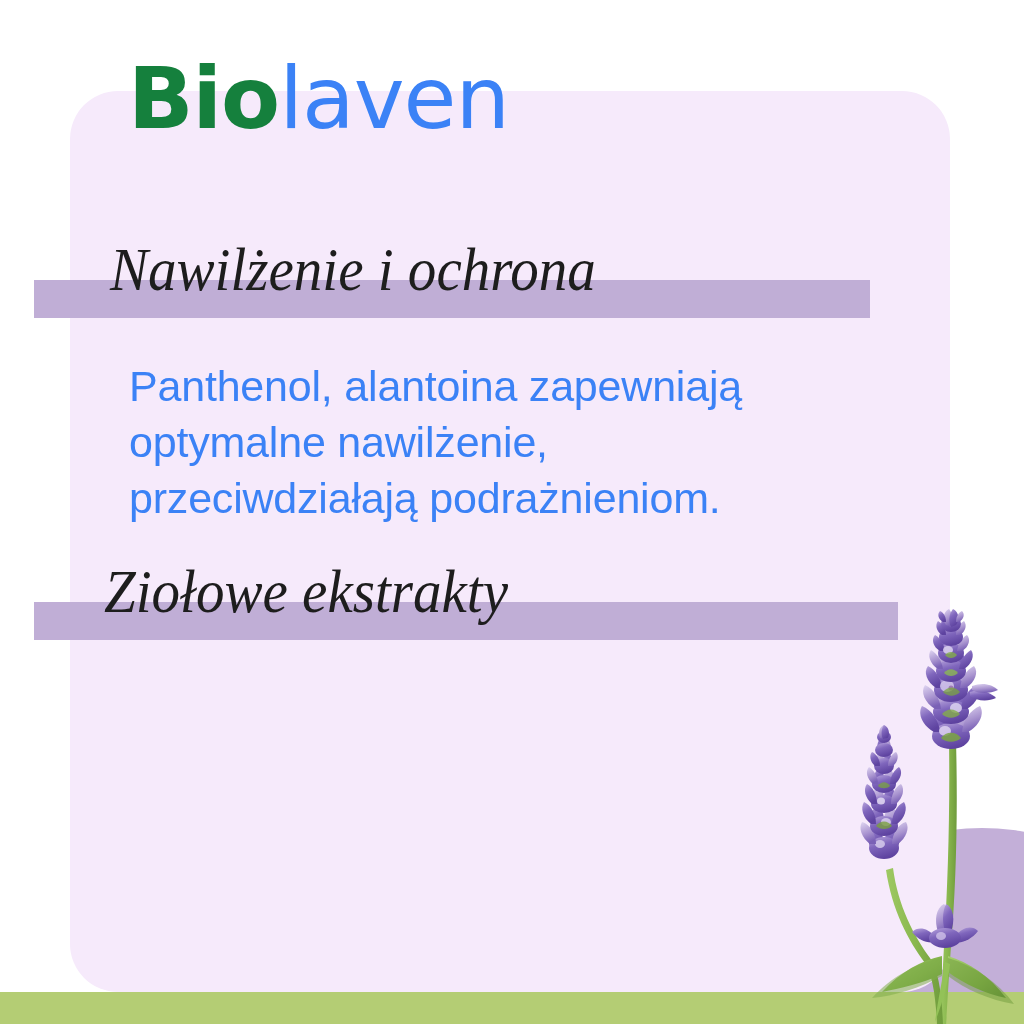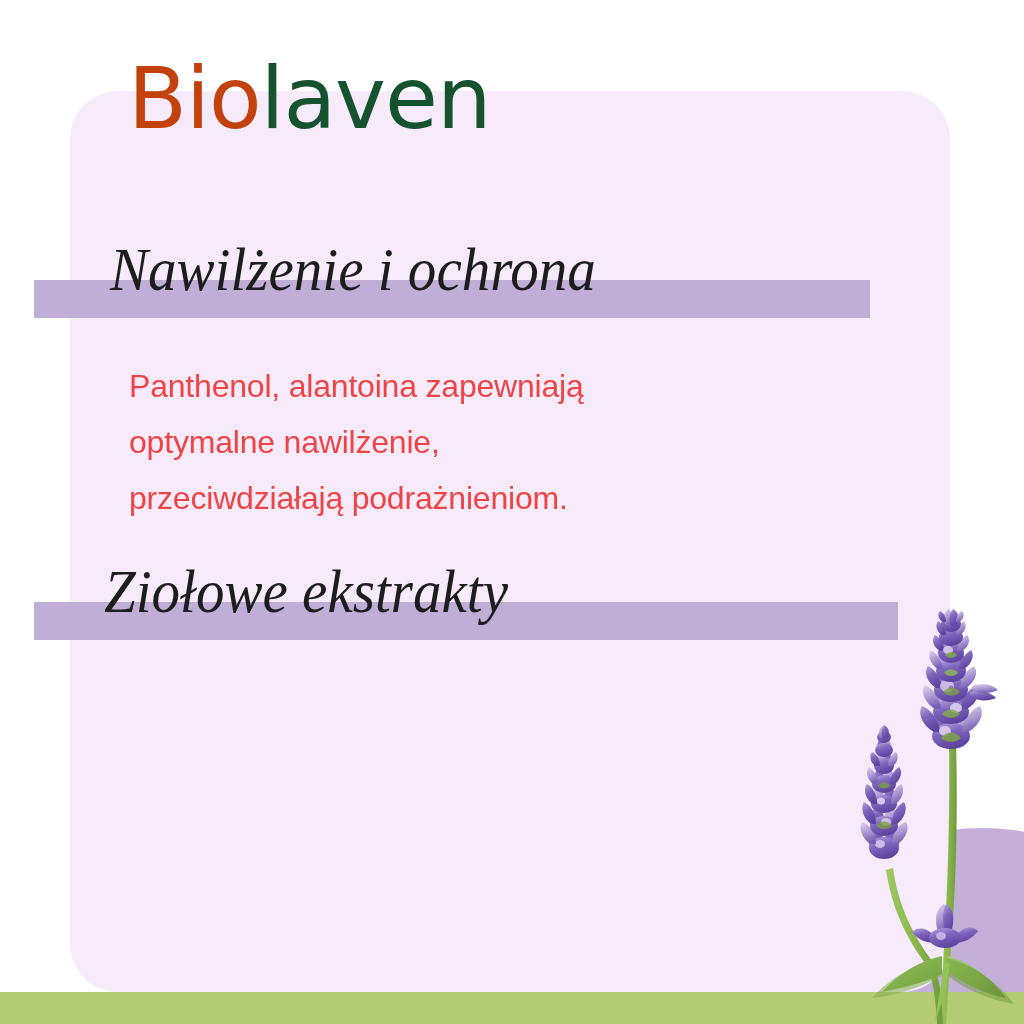--- a/index.html
+++ b/index.html
@@ -61,25 +61,25 @@
     left: 128px;
     top: 55px;
     z-index: 5;
     font-family: "DejaVu Sans", sans-serif;
     font-size: 86px;
     line-height: 1;
     letter-spacing: -1px;
     white-space: nowrap;
   }
   .logo .bio {
-    color: #c2410c;
-    font-weight: 400;
+    color: #15803d;
+    font-weight: 700;
   }
   .logo .laven {
-    color: #14532d;
+    color: #3b82f6;
     font-weight: 400;
   }
 
   
   .hl-bar {
     position: absolute;
     height: 38px;
     background: #c0aed6;
     z-index: 4;
   }
@@ -102,23 +102,23 @@
   }
   .heading.h-1 { left: 110px; top: 238px; }
   .heading.h-2 { left: 104px; top: 560px; }
 
   
   .body-text {
     position: absolute;
     z-index: 5;
     font-family: "Liberation Sans", sans-serif;
     font-weight: 400;
-    font-size: 32px;
+    font-size: 43px;
     line-height: 56px;
-    color: #ef4444;
+    color: #3b82f6;
     white-space: pre-line;
     letter-spacing: -0.2px;
   }
   .body-text.p-1 { left: 129px; top: 358px; width: 790px; }
   .body-text.p-2 { left: 129px; top: 680px; width: 790px; }
 
   
   .lavender {
     position: absolute;
     left: 838px;

